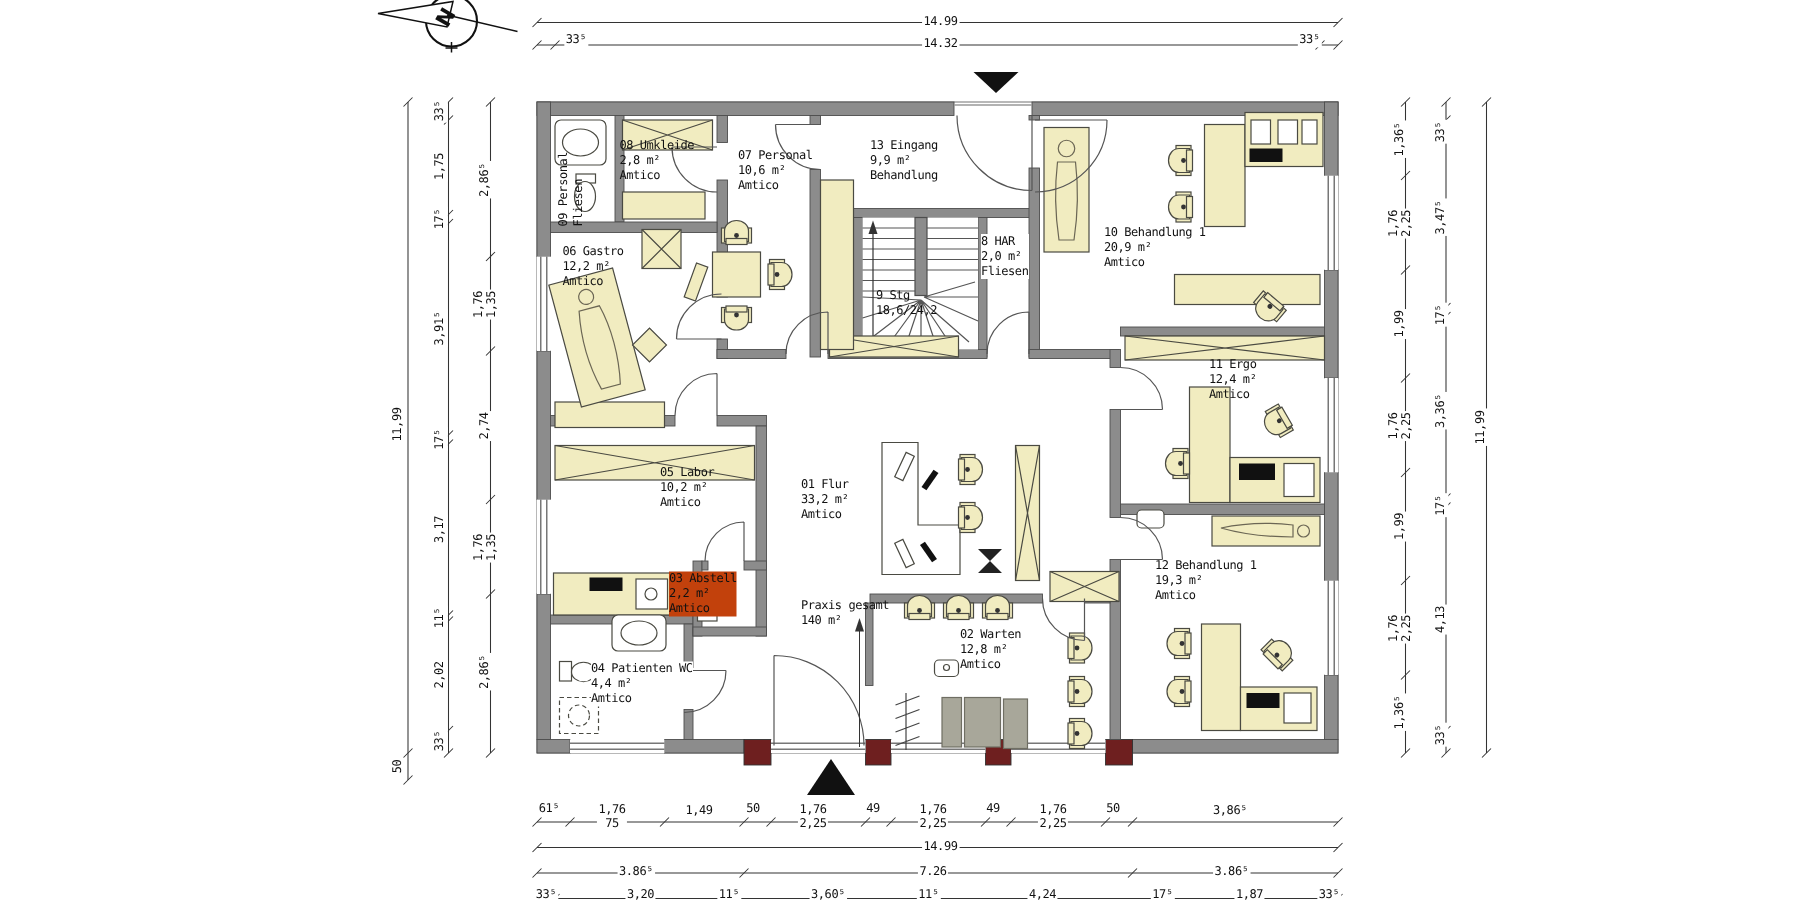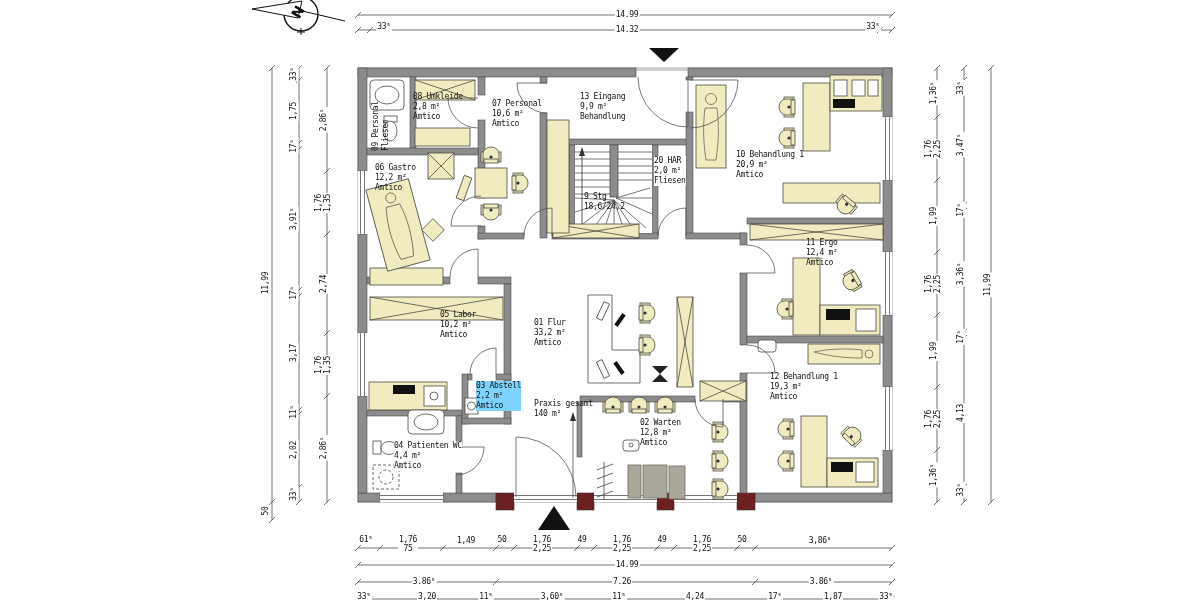--- a/index.html
+++ b/index.html
@@ -334,21 +334,21 @@
   <span>07 Personal</span>
       <span>10,6 m²</span>
       <span>Amtico</span>
 </div>
 <div class="room" style="left:580px;top:92px">
   <span>13 Eingang</span>
       <span>9,9 m²</span>
       <span>Behandlung</span>
 </div>
 <div class="room" style="left:654px;top:156px;background:#fff">
-  <span>20 HAR</span>
+  <span>8 HAR</span>
       <span>2,0 m²</span>
       <span>Fliesen</span>
 </div>
 <div class="room" style="left:736px;top:150px">
   <span>10 Behandlung 1</span>
       <span>20,9 m²</span>
       <span>Amtico</span>
 </div>
 <div class="room" style="left:375px;top:163px">
   <span>06 Gastro</span>
@@ -363,21 +363,21 @@
 <div class="room" style="left:440px;top:310px">
   <span>05 Labor</span>
       <span>10,2 m²</span>
       <span>Amtico</span>
 </div>
 <div class="room" style="left:534px;top:318px">
   <span>01 Flur</span>
       <span>33,2 m²</span>
       <span>Amtico</span>
 </div>
-<div class="room" style="left:476px;top:381px;background:#7dd3fc">
+<div class="room" style="left:446px;top:381px;background:#c2410c">
   <span>03 Abstell</span>
       <span>2,2 m²</span>
       <span>Amtico</span>
 </div>
 <div class="room" style="left:394px;top:441px;background:#fff">
   <span>04 Patienten WC</span>
       <span>4,4 m²</span>
       <span>Amtico</span>
 </div>
 <div class="room" style="left:534px;top:399px">

